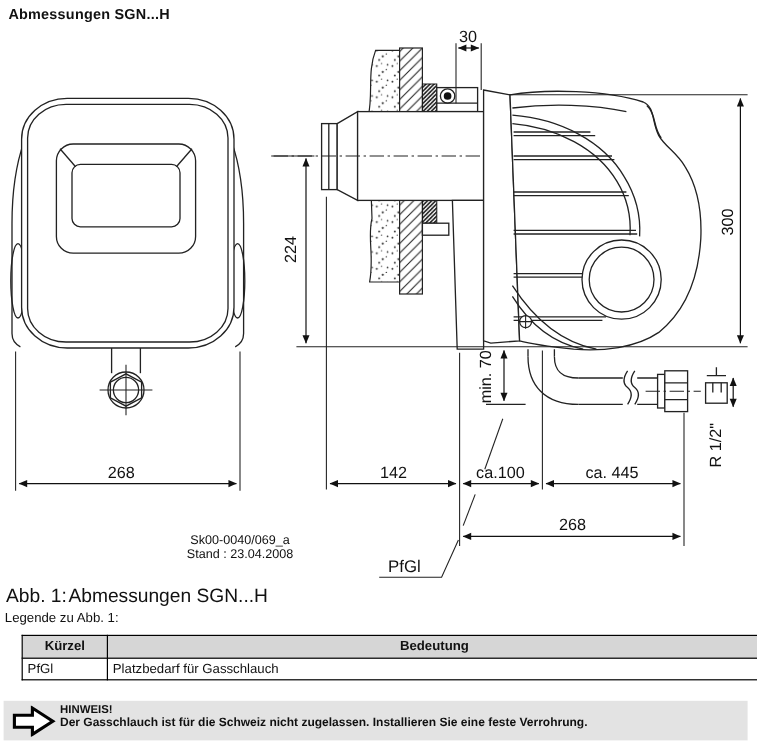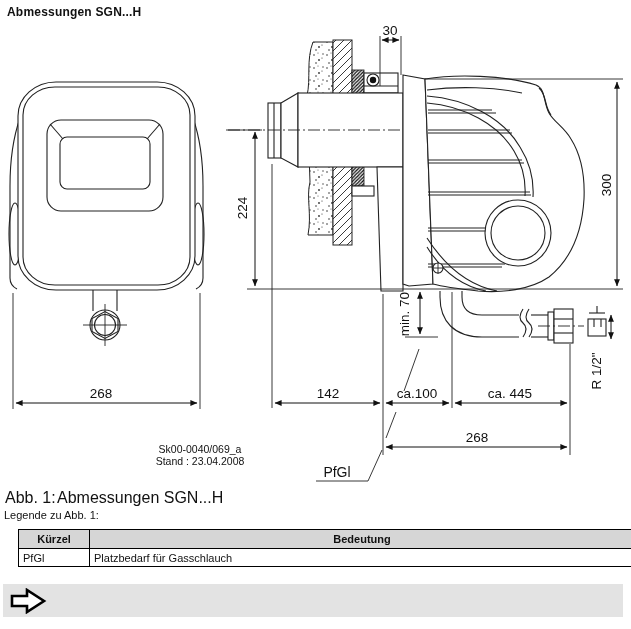--- a/index.html
+++ b/index.html
@@ -258,13 +258,17 @@
     <td>PfGl</td>
     <td>Platzbedarf für Gasschlauch</td>
   </tr>
 </tbody>
   </table>
 
 <div id="notice" class="abs">
   <svg width="38" height="26" viewBox="0 0 38 26">
     <polygon points="2,8 17,8 17,2 34,13 17,24 17,18 2,18" fill="#fff" stroke="#000" stroke-width="2.6" stroke-linejoin="miter"></polygon>
   </svg>
+  <div class="txt">
+    <div class="n-title">HINWEIS!</div>
+    <div class="n-body">Der Gasschlauch ist für die Schweiz nicht zugelassen. Installieren Sie eine feste Verrohrung.</div>
+  </div>
 </div>
 
 </body></html>

